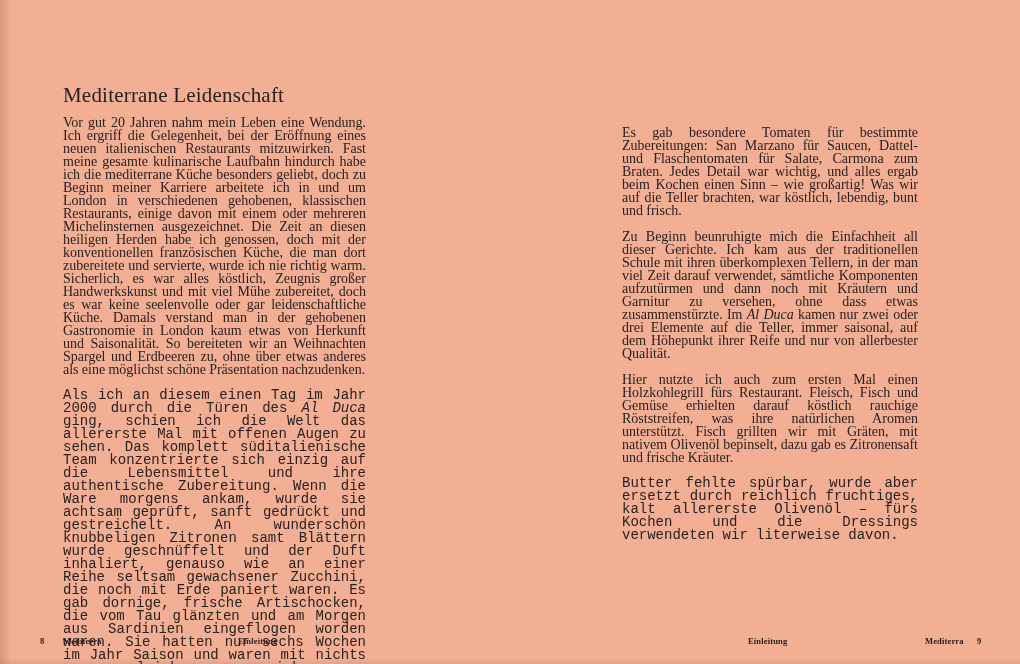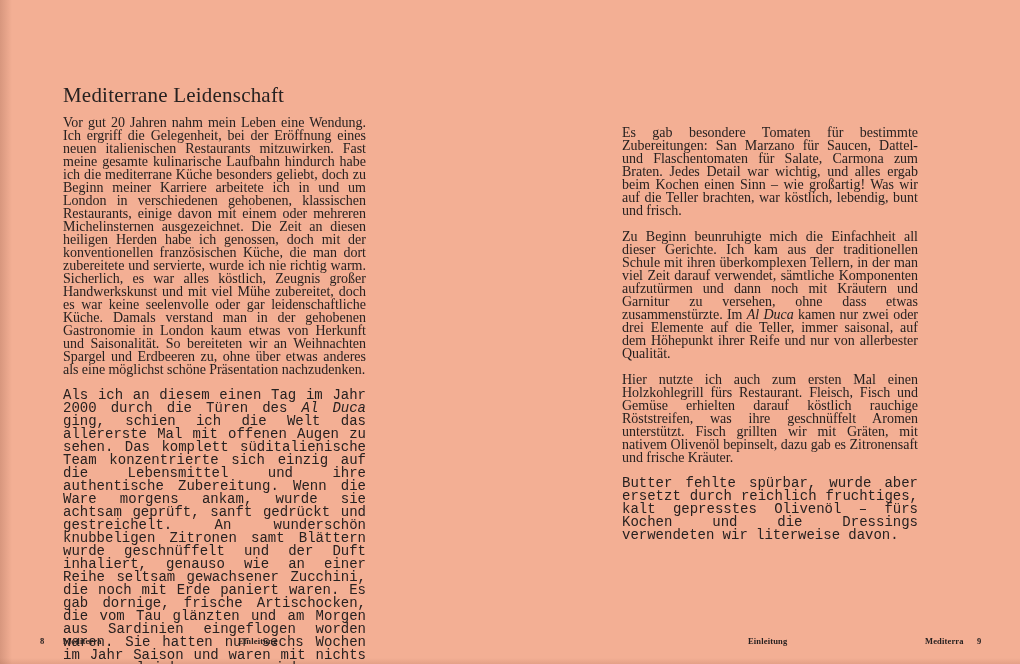--- a/index.html
+++ b/index.html
@@ -97,24 +97,24 @@
     <p class="body-par">Vor gut 20 Jahren nahm mein Leben eine Wendung. Ich ergriff die Gelegenheit, bei der Eröffnung eines neuen italienischen Restaurants mitzuwirken. Fast meine gesamte kulinarische Laufbahn hindurch habe ich die mediterrane Küche besonders geliebt, doch zu Beginn meiner Karriere arbeitete ich in und um London in verschiedenen gehobenen, klassischen Restaurants, einige davon mit einem oder mehreren Michelinsternen ausgezeichnet. Die Zeit an diesen heiligen Herden habe ich genossen, doch mit der konventionellen französischen Küche, die man dort zubereitete und servierte, wurde ich nie richtig warm. Sicherlich, es war alles köstlich, Zeugnis großer Handwerkskunst und mit viel Mühe zubereitet, doch es war keine seelenvolle oder gar leidenschaftliche Küche. Damals verstand man in der gehobenen Gastronomie in London kaum etwas von Herkunft und Saisonalität. So bereiteten wir an Weihnachten Spargel und Erdbeeren zu, ohne über etwas anderes als eine möglichst schöne Präsentation nachzudenken.</p>
 
     <p class="body-par"><span>Als ich an diesem einen Tag im Jahr 2000 durch die Türen des </span><em class="book-name">Al Duca</em><span> ging, schien ich die Welt das allererste Mal mit offenen Augen zu sehen. Das komplett süditalienische Team konzentrierte sich einzig auf die Lebensmittel und ihre authentische Zubereitung. Wenn die Ware morgens ankam, wurde sie achtsam geprüft, sanft gedrückt und gestreichelt. An wunderschön knubbeligen Zitronen samt Blättern wurde geschnüffelt und der Duft inhaliert, genauso wie an einer Reihe seltsam gewachsener Zucchini, die noch mit Erde paniert waren. Es gab dornige, frische Artischocken, die vom Tau glänzten und am Morgen aus Sardinien eingeflogen worden waren. Sie hatten nur sechs Wochen im Jahr Saison und waren mit nichts zu vergleichen, was ich zuvor gesehen hatte. Selbst die Tomaten konnte ich schon riechen, ehe sie in der Küche waren.</span></p>
   </div>
 
   <div class="col-right">
     <p class="body-par">Es gab besondere Tomaten für bestimmte Zubereitungen: San Marzano für Saucen, Dattel- und Flaschentomaten für Salate, Carmona zum Braten. Jedes Detail war wichtig, und alles ergab beim Kochen einen Sinn – wie großartig! Was wir auf die Teller brachten, war köstlich, lebendig, bunt und frisch.</p>
 
     <p class="body-par"><span>Zu Beginn beunruhigte mich die Einfachheit all dieser Gerichte. Ich kam aus der traditionellen Schule mit ihren überkomplexen Tellern, in der man viel Zeit darauf verwendet, sämtliche Komponenten aufzutürmen und dann noch mit Kräutern und Garnitur zu versehen, ohne dass etwas zusammenstürzte. Im </span><em class="book-name">Al Duca</em><span> kamen nur zwei oder drei Elemente auf die Teller, immer saisonal, auf dem Höhepunkt ihrer Reife und nur von allerbester Qualität.</span></p>
 
-    <p class="body-par">Hier nutzte ich auch zum ersten Mal einen Holzkohlegrill fürs Restaurant. Fleisch, Fisch und Gemüse erhielten darauf köstlich rauchige Röststreifen, was ihre geschnüffelt Aromen unterstützt. Fisch grillten wir mit Gräten, mit nativem Olivenöl bepinselt, dazu gab es Zitronensaft und frische Kräuter.</p>
+    <p class="body-par">Hier nutzte ich auch zum ersten Mal einen Holzkohlegrill fürs Restaurant. Fleisch, Fisch und Gemüse erhielten darauf köstlich rauchige Röststreifen, was ihre natürlichen Aromen unterstützt. Fisch grillten wir mit Gräten, mit nativem Olivenöl bepinselt, dazu gab es Zitronensaft und frische Kräuter.</p>
 
 
-    <p class="body-par">Butter fehlte spürbar, wurde aber ersetzt durch reichlich fruchtiges, kalt gepresstes Olivenöl – fürs Kochen und die Dressings verwendeten wir literweise davon.</p>
+    <p class="body-par">Butter fehlte spürbar, wurde aber ersetzt durch reichlich fruchtiges, kalt allererste Olivenöl – fürs Kochen und die Dressings verwendeten wir literweise davon.</p>
   </div>
 
   <span class="footer-item f-pagenum-left">8</span>
   <span class="footer-item f-book-left">Mediterra</span>
   <span class="footer-item f-section-left">Einleitung</span>
 
   <span class="footer-item f-section-right">Einleitung</span>
   <span class="footer-item f-book-right">Mediterra</span>
   <span class="footer-item f-pagenum-right">9</span>
 </div>

